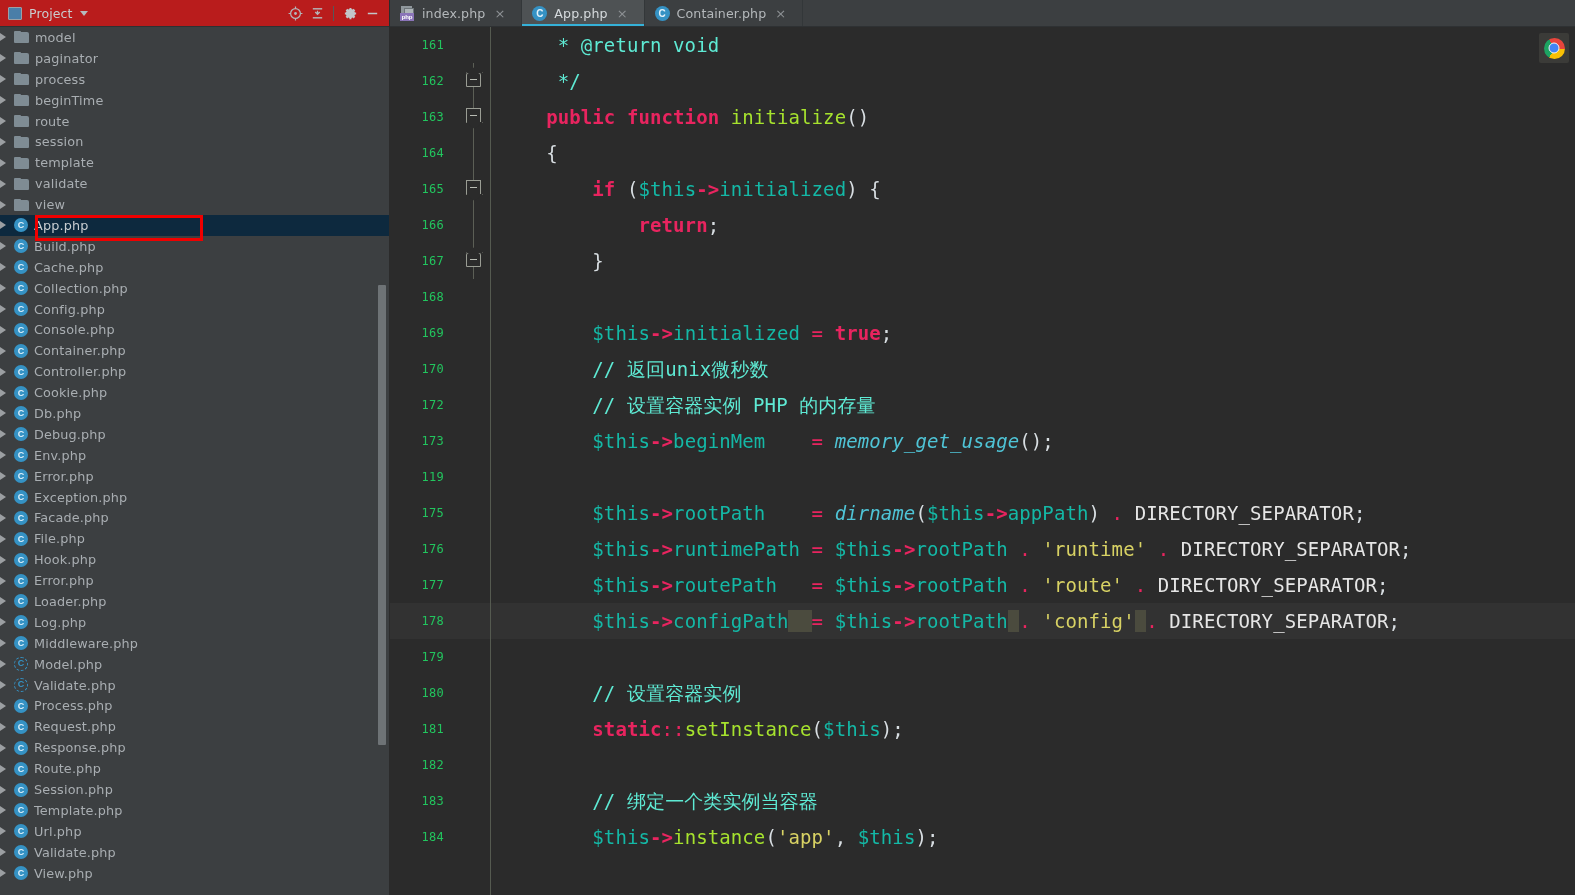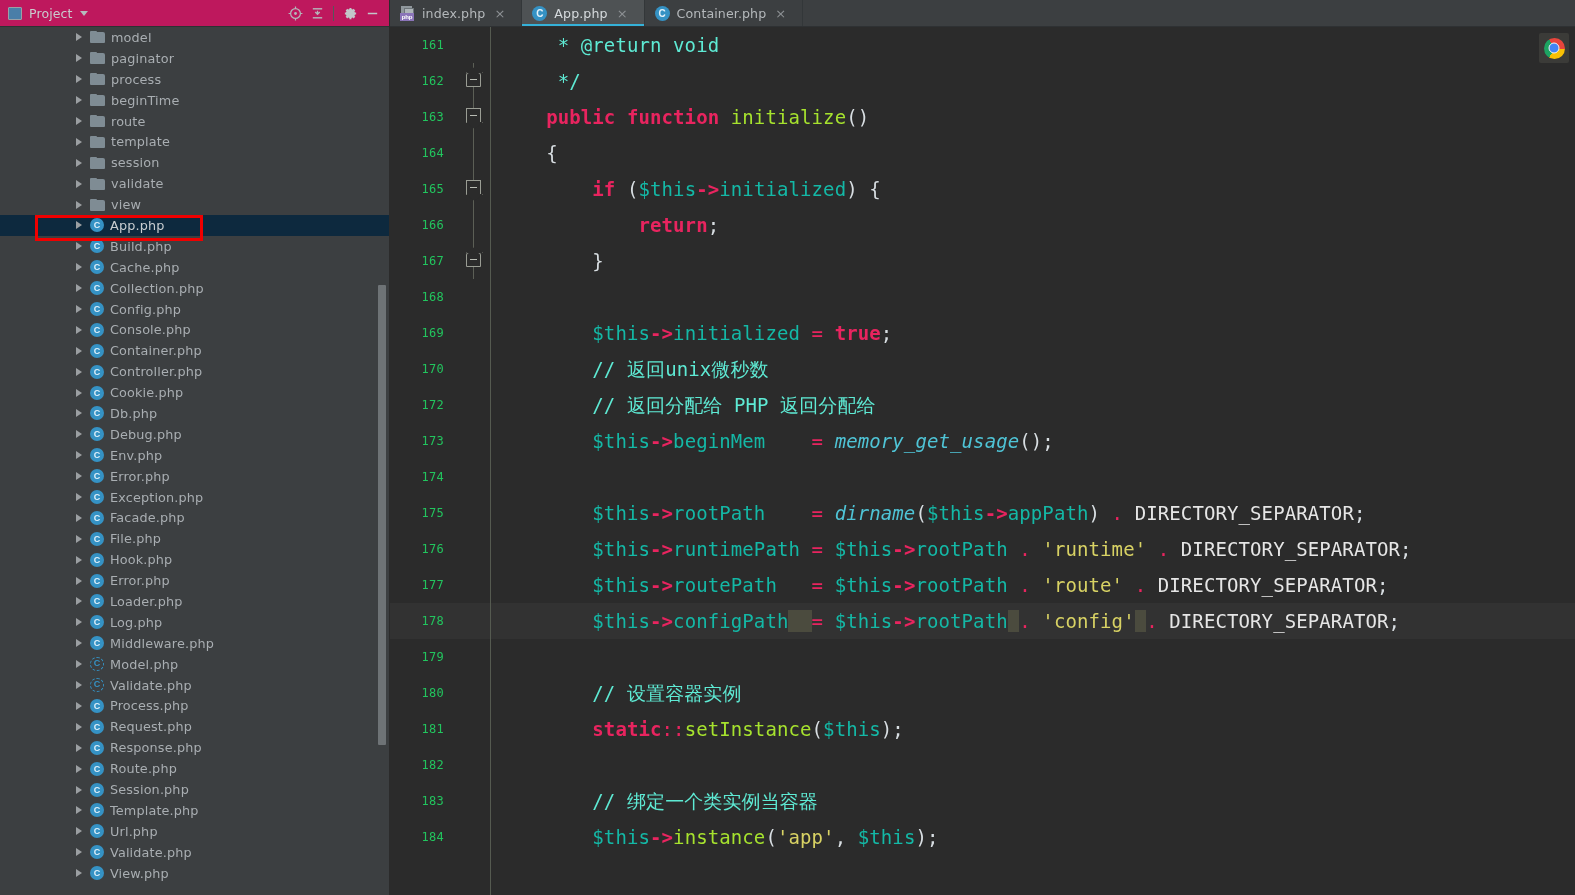--- a/index.html
+++ b/index.html
@@ -26,21 +26,21 @@
     position: relative;
     width: 389px;
     height: 895px;
     background: #3c3f41;
     flex: 0 0 389px;
     overflow: hidden;
   }
 
   #sidebar-header {
     height: 27px;
-    background: #be185d;
+    background: #b91c1c;
     display: flex;
     align-items: center;
     padding: 0 6px 0 8px;
     border-bottom: 1px solid #2e3133;
     position: relative;
   }
 
   .panel-title-icon {
     width: 14px; height: 13px;
     border: 1.5px solid #9aa0a6;
@@ -83,21 +83,20 @@
   #tree {
     position: absolute;
     top: 27px; left: 0; right: 0; bottom: 0;
     overflow: hidden;
   }
 
   .row {
     height: 20.9px;
     display: flex;
     align-items: center;
-    padding-left: 76px;
     white-space: nowrap;
     position: relative;
   }
   .row.selected { background: #0d293e; }
 
   .row .arrow {
     width: 0; height: 0;
     border-top: 4.5px solid transparent;
     border-bottom: 4.5px solid transparent;
     border-left: 6.5px solid #9b9fa2;
@@ -500,26 +499,26 @@
           <span class="label">beginTime</span>
         </div>
         <div class="row">
           <span class="arrow"></span>
           <span class="ico-folder"></span>
           <span class="label">route</span>
         </div>
         <div class="row">
           <span class="arrow"></span>
           <span class="ico-folder"></span>
+          <span class="label">session</span>
+        </div>
+        <div class="row">
+          <span class="arrow"></span>
+          <span class="ico-folder"></span>
           <span class="label">template</span>
-        </div>
-        <div class="row">
-          <span class="arrow"></span>
-          <span class="ico-folder"></span>
-          <span class="label">session</span>
         </div>
         <div class="row">
           <span class="arrow"></span>
           <span class="ico-folder"></span>
           <span class="label">validate</span>
         </div>
         <div class="row">
           <span class="arrow"></span>
           <span class="ico-folder"></span>
           <span class="label">view</span>
@@ -724,23 +723,23 @@
     <div class="cline"><span class="lineno">161</span><span class="gutter"></span><span class="code"><span class="t-cmt">     * @return void</span></span></div>
         <div class="cline"><span class="lineno">162</span><span class="gutter"><span class="vline"></span><span class="fold top"></span></span><span class="code"><span class="t-cmt">     */</span></span></div>
         <div class="cline"><span class="lineno">163</span><span class="gutter"><span class="vline"></span><span class="fold bot"></span></span><span class="code"><span class="t-kw">    public function </span><span class="t-fn">initialize</span><span class="t-punc">()</span></span></div>
         <div class="cline"><span class="lineno">164</span><span class="gutter"><span class="vline"></span></span><span class="code"><span class="t-punc">    {</span></span></div>
         <div class="cline"><span class="lineno">165</span><span class="gutter"><span class="vline"></span><span class="fold bot"></span></span><span class="code"><span class="t-kw">        if </span><span class="t-punc">(</span><span class="t-var">$this</span><span class="t-arrow">-&gt;</span><span class="t-var">initialized</span><span class="t-punc">) {</span></span></div>
         <div class="cline"><span class="lineno">166</span><span class="gutter"><span class="vline"></span></span><span class="code"><span class="t-kw">            return</span><span class="t-punc">;</span></span></div>
         <div class="cline"><span class="lineno">167</span><span class="gutter"><span class="vline"></span><span class="fold top"></span></span><span class="code"><span class="t-punc">        }</span></span></div>
         <div class="cline"><span class="lineno">168</span><span class="gutter"></span><span class="code"><span class="t-punc"></span></span></div>
         <div class="cline"><span class="lineno">169</span><span class="gutter"></span><span class="code"><span class="t-var">        $this</span><span class="t-arrow">-&gt;</span><span class="t-var">initialized </span><span class="t-op">= </span><span class="t-kw">true</span><span class="t-punc">;</span></span></div>
         <div class="cline"><span class="lineno">170</span><span class="gutter"></span><span class="code"><span class="t-cmt">        // 返回unix微秒数</span></span></div>
-        <div class="cline"><span class="lineno">172</span><span class="gutter"></span><span class="code"><span class="t-cmt">        // 返回分配给 PHP 返回分配给</span></span></div>
+        <div class="cline"><span class="lineno">172</span><span class="gutter"></span><span class="code"><span class="t-cmt">        // 设置容器实例 PHP 的内存量</span></span></div>
         <div class="cline"><span class="lineno">173</span><span class="gutter"></span><span class="code"><span class="t-var">        $this</span><span class="t-arrow">-&gt;</span><span class="t-var">beginMem    </span><span class="t-op">= </span><span class="t-bif">memory_get_usage</span><span class="t-punc">();</span></span></div>
-        <div class="cline"><span class="lineno">174</span><span class="gutter"></span><span class="code"><span class="t-punc"></span></span></div>
+        <div class="cline"><span class="lineno">119</span><span class="gutter"></span><span class="code"><span class="t-punc"></span></span></div>
         <div class="cline"><span class="lineno">175</span><span class="gutter"></span><span class="code"><span class="t-var">        $this</span><span class="t-arrow">-&gt;</span><span class="t-var">rootPath    </span><span class="t-op">= </span><span class="t-bif">dirname</span><span class="t-punc">(</span><span class="t-var">$this</span><span class="t-arrow">-&gt;</span><span class="t-var">appPath</span><span class="t-punc">) </span><span class="t-dot">. </span><span class="t-const">DIRECTORY_SEPARATOR</span><span class="t-punc">;</span></span></div>
         <div class="cline"><span class="lineno">176</span><span class="gutter"></span><span class="code"><span class="t-var">        $this</span><span class="t-arrow">-&gt;</span><span class="t-var">runtimePath </span><span class="t-op">= </span><span class="t-var">$this</span><span class="t-arrow">-&gt;</span><span class="t-var">rootPath </span><span class="t-dot">. </span><span class="t-str">'runtime' </span><span class="t-dot">. </span><span class="t-const">DIRECTORY_SEPARATOR</span><span class="t-punc">;</span></span></div>
         <div class="cline"><span class="lineno">177</span><span class="gutter"></span><span class="code"><span class="t-var">        $this</span><span class="t-arrow">-&gt;</span><span class="t-var">routePath   </span><span class="t-op">= </span><span class="t-var">$this</span><span class="t-arrow">-&gt;</span><span class="t-var">rootPath </span><span class="t-dot">. </span><span class="t-str">'route' </span><span class="t-dot">. </span><span class="t-const">DIRECTORY_SEPARATOR</span><span class="t-punc">;</span></span></div>
         <div class="cline current"><span class="lineno">178</span><span class="gutter"></span><span class="code"><span class="t-var">        $this</span><span class="t-arrow">-&gt;</span><span class="t-var">configPath</span><span class="ws">  </span><span class="t-op">= </span><span class="t-var">$this</span><span class="t-arrow">-&gt;</span><span class="t-var">rootPath</span><span class="ws"> </span><span class="t-dot">. </span><span class="t-str">'config'</span><span class="ws"> </span><span class="t-dot">. </span><span class="t-const">DIRECTORY_SEPARATOR</span><span class="t-punc">;</span></span></div>
         <div class="cline"><span class="lineno">179</span><span class="gutter"></span><span class="code"><span class="t-punc"></span></span></div>
         <div class="cline"><span class="lineno">180</span><span class="gutter"></span><span class="code"><span class="t-cmt">        // 设置容器实例</span></span></div>
         <div class="cline"><span class="lineno">181</span><span class="gutter"></span><span class="code"><span class="t-kw">        static</span><span class="t-op">::</span><span class="t-fn">setInstance</span><span class="t-punc">(</span><span class="t-var">$this</span><span class="t-punc">);</span></span></div>
         <div class="cline"><span class="lineno">182</span><span class="gutter"></span><span class="code"><span class="t-punc"></span></span></div>
         <div class="cline"><span class="lineno">183</span><span class="gutter"></span><span class="code"><span class="t-cmt">        // 绑定一个类实例当容器</span></span></div>
         <div class="cline"><span class="lineno">184</span><span class="gutter"></span><span class="code"><span class="t-var">        $this</span><span class="t-arrow">-&gt;</span><span class="t-fn">instance</span><span class="t-punc">(</span><span class="t-str">'app'</span><span class="t-punc">, </span><span class="t-var">$this</span><span class="t-punc">);</span></span></div>

